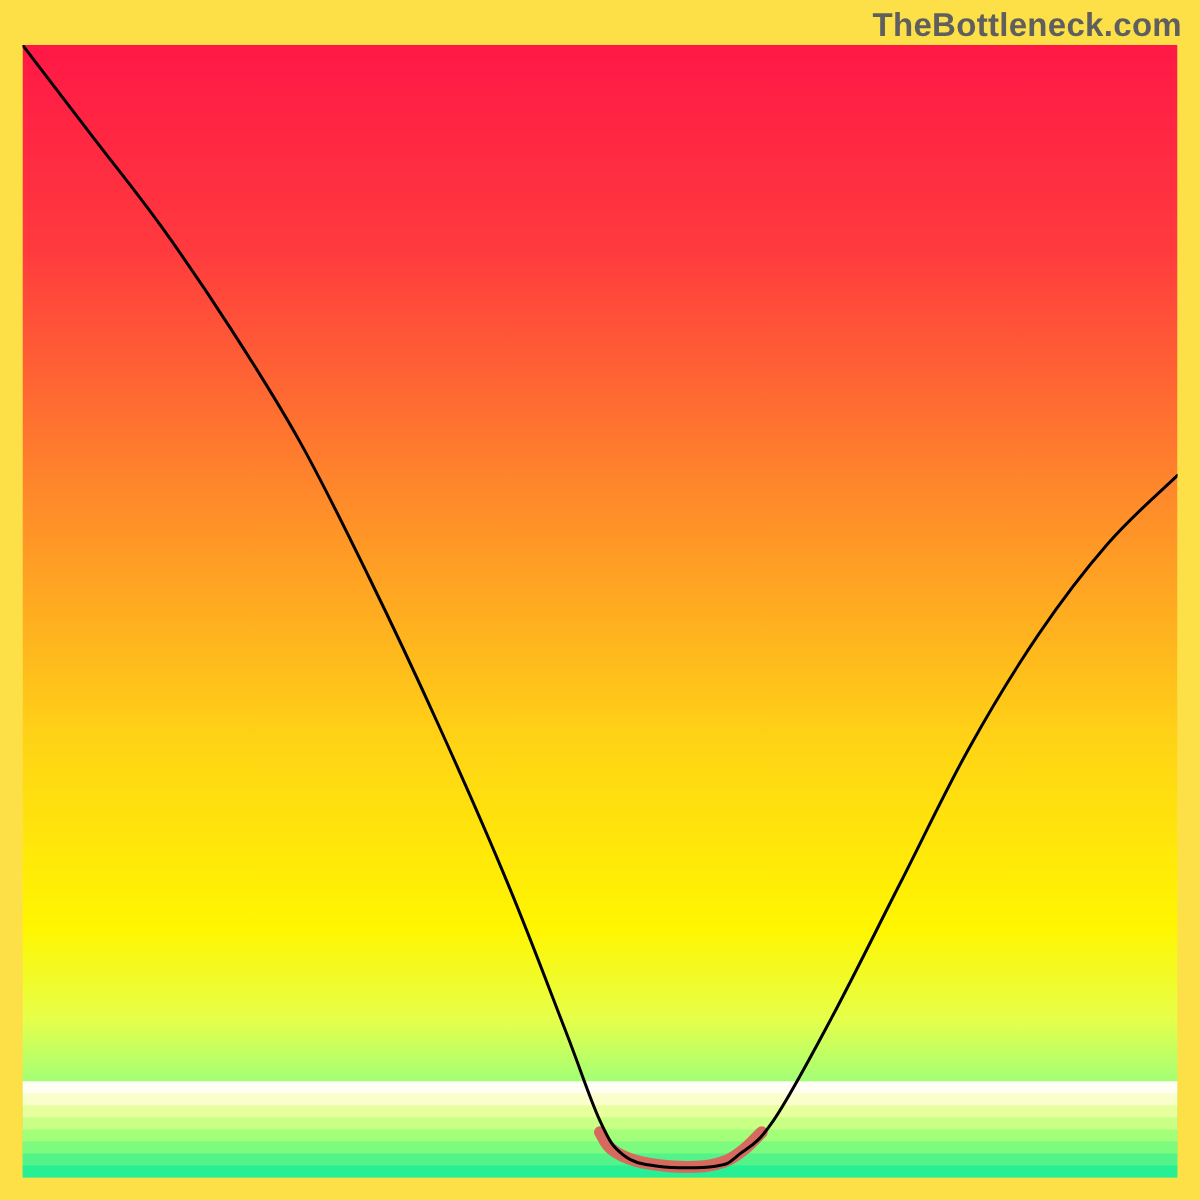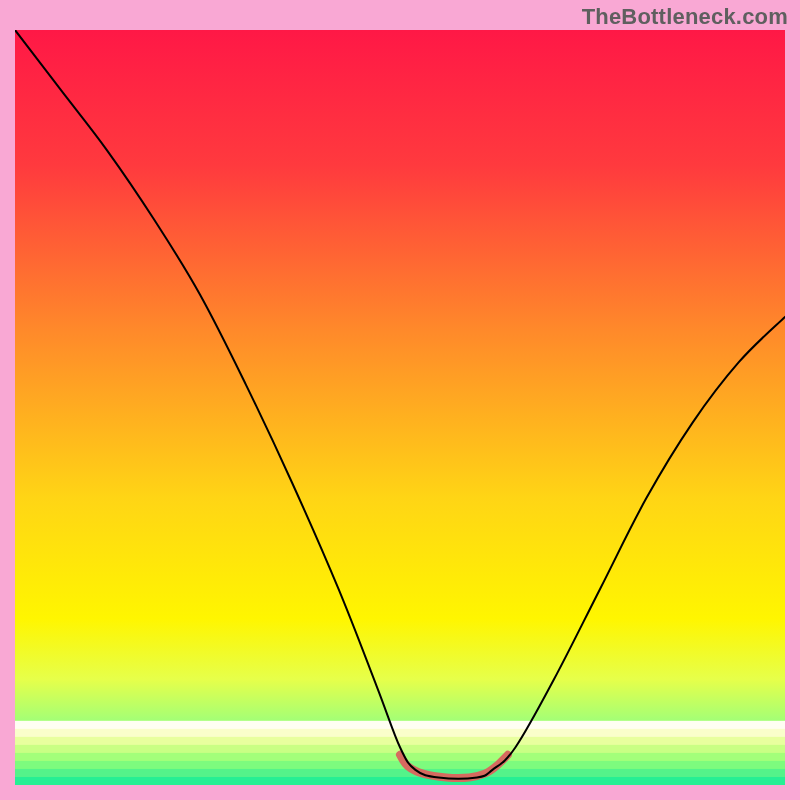--- a/index.html
+++ b/index.html
@@ -8,21 +8,21 @@
     width: 800px;
     height: 800px;
     background: #000;
     font-family: Arial, Helvetica, sans-serif;
     overflow: hidden;
   }
   .frame {
     position: relative;
     width: 800px;
     height: 800px;
-    background: #f9a8d4;
+    background: #fde047;
   }
   .watermark {
     position: absolute;
     top: 4px;
     right: 12px;
     color: #5f5f5f;
     font-size: 22px;
     font-weight: 600;
     letter-spacing: 0.2px;
     user-select: none;

